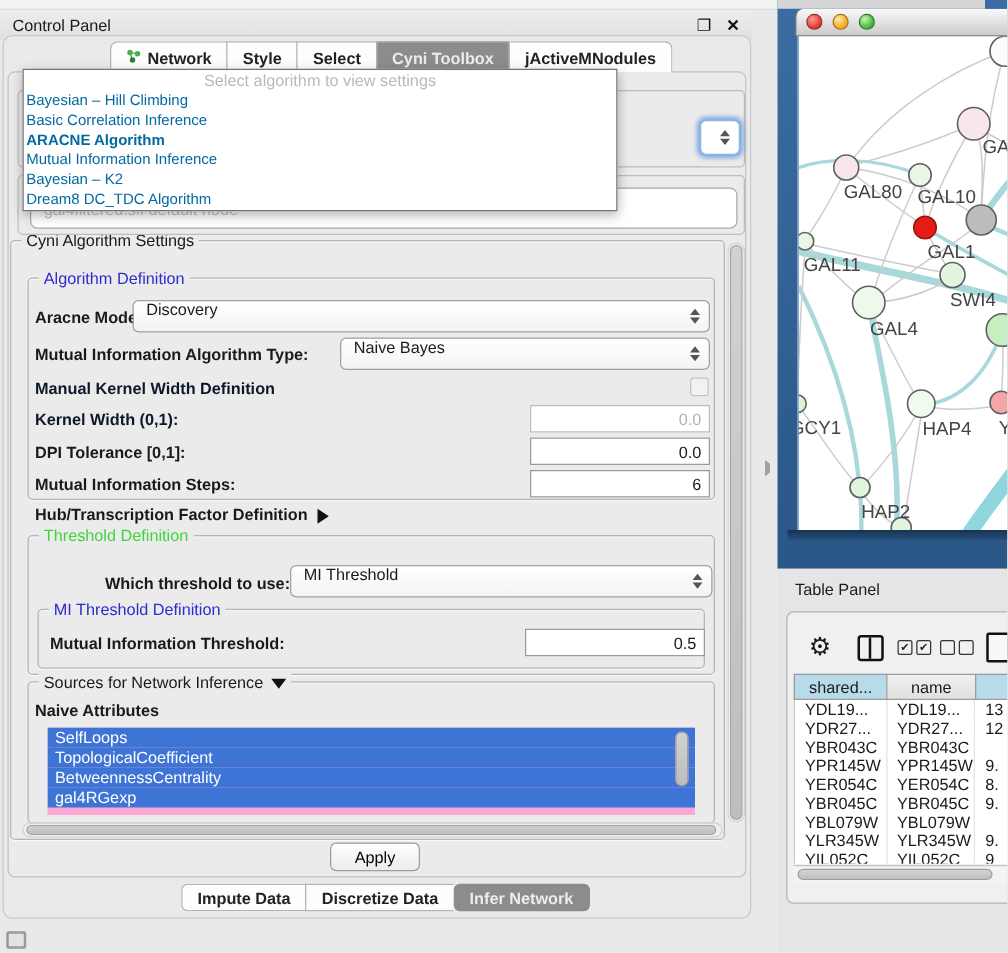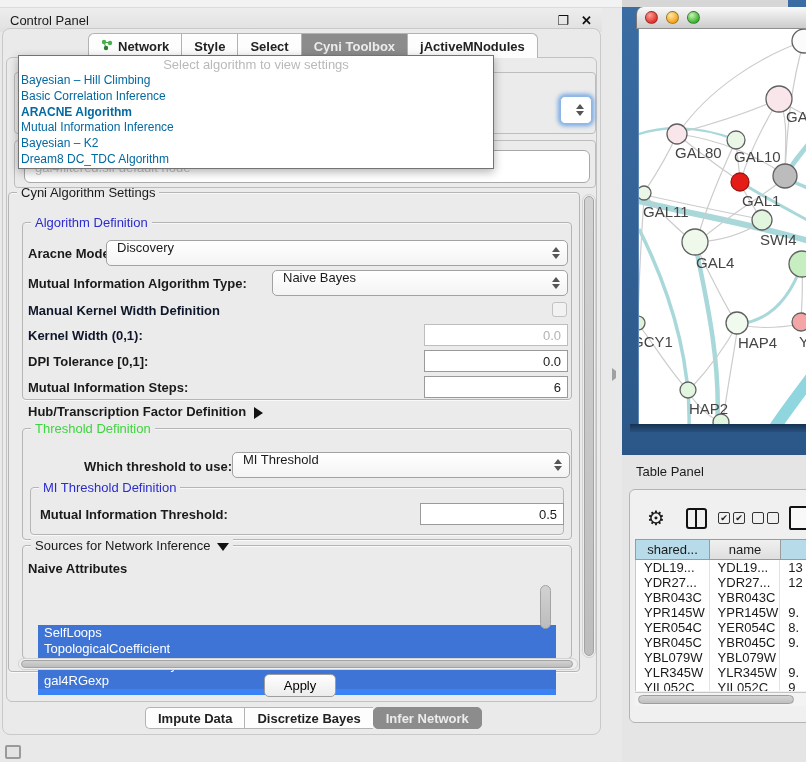--- a/index.html
+++ b/index.html
@@ -47,21 +47,21 @@
   .numin{background:#fff;border:1px solid #9a9a9a;box-sizing:border-box;font-size:13px;
          display:flex;align-items:center;justify-content:flex-end;padding:0 6px;}
   .numin.dis{color:#b3b3b3;border-color:#bdbdbd;}
   .cbox{width:15px;height:15px;border:1px solid #c2c2c2;border-radius:3px;background:#f2f2f2;box-sizing:border-box;}
 
   .tri-right{display:inline-block;width:0;height:0;border-top:6px solid transparent;border-bottom:6px solid transparent;
              border-left:9px solid #111;margin-left:8px;vertical-align:middle;}
   .tri-down{display:inline-block;width:0;height:0;border-left:6px solid transparent;border-right:6px solid transparent;
             border-top:8px solid #111;margin-left:6px;vertical-align:middle;}
 
-  .attr-list{background:#3b82f6;overflow:hidden;margin-top:43px;}
+  .attr-list{background:#f9a8d4;overflow:hidden;}
   .attr-item{height:16px;line-height:16px;background:#3e74d6;color:#fff;font-size:13px;padding-left:6px;}
 
   
   .sb-track{background:#efefef;border:1px solid #d2d2d2;border-radius:7px;box-sizing:border-box;}
   .sb-thumb{position:absolute;background:linear-gradient(#d2d2d2,#bdbdbd);border:1px solid #a3a3a3;border-radius:6px;box-sizing:border-box;}
 
   .apply-btn{background:linear-gradient(#fefefe,#ececec);border:1px solid #9d9d9d;border-radius:5px;
              font-size:13px;font-family:"Liberation Sans",sans-serif;display:flex;align-items:center;justify-content:center;}
 
   
@@ -249,21 +249,21 @@
   <div class="abs sb-track" style="left:18px;top:658px;width:560px;height:12px">
     <span class="sb-thumb" style="left:2px;top:1px;width:552px;height:8px"></span>
   </div>
 
   <button class="abs apply-btn" style="left:264px;top:674px;width:72px;height:23px">
     <span>Apply</span>
   </button>
 
   <div class="abs bottom-tabs" id="bottom-tabs">
       <div class="btab">Impute Data</div>
-      <div class="btab">Discretize Bayes</div>
+      <div class="btab">Discretize Data</div>
       <div class="btab selected">Infer Network</div>
     </div>
 
   <div class="abs dropdown">
     <div class="dd-prompt">Select algorithm to view settings</div>
     <div id="dd-list">
         <div class="dd-item">Bayesian – Hill Climbing</div>
         <div class="dd-item">Basic Correlation Inference</div>
         <div class="dd-item selected">ARACNE Algorithm</div>
         <div class="dd-item">Mutual Information Inference</div>

